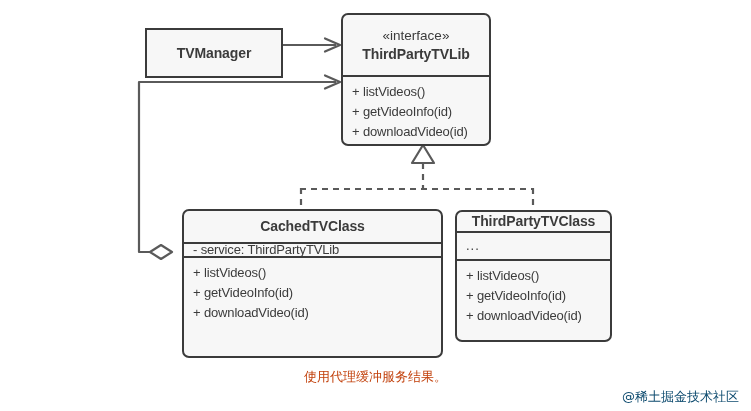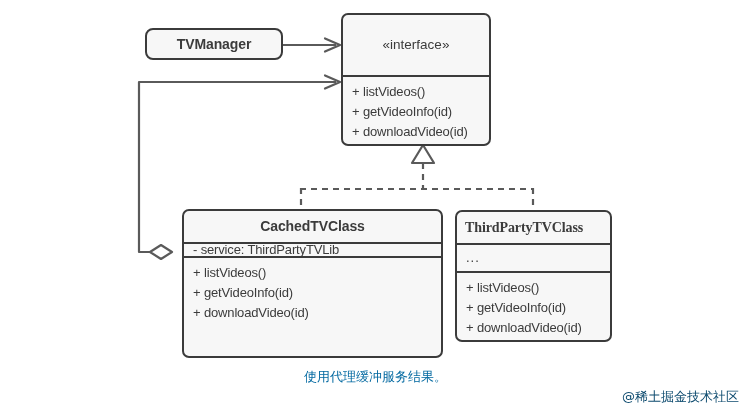--- a/index.html
+++ b/index.html
@@ -53,50 +53,50 @@
   }
   .member {
     color: #3b3b3b;
     font-size: 13px;
     line-height: 20px;
     white-space: nowrap;
     letter-spacing: -0.15px;
   }
   
   #box-tvmanager {
-    left: 145px; top: 28px; width: 138px; height: 32px;
+    left: 145px; top: 28px; width: 138px; height: 50px;
     display: flex; align-items: center; justify-content: center;
-    border-radius: 8px;
+    border-radius: 0;
   }
   #box-tvmanager .cls-title { padding: 0; }
   #box-interface {
     left: 341px; top: 13px; width: 150px; height: 133px;
   }
   #box-interface .head { height: 60px; display: flex; flex-direction: column;
      align-items: center; justify-content: center; padding: 0 8px; }
   #box-cached {
     left: 182px; top: 209px; width: 261px; height: 149px;
   }
   #box-cached .head { height: 31px; display: flex; align-items: center;
      justify-content: center; padding: 0 8px; }
   #box-cached .attrs { height: 14px; display: flex; align-items: center; }
   #box-thirdparty {
     left: 455px; top: 210px; width: 157px; height: 132px;
   }
-  #box-thirdparty .head { height: 31px; display: flex; align-items: center;
-     justify-content: flex-start; padding: 0 8px; font-family: Liberation Serif, serif; }
+  #box-thirdparty .head { height: 19px; display: flex; align-items: center;
+     justify-content: center; padding: 0 8px; }
   #box-thirdparty .attrs { height: 28px; display: flex; align-items: center; }
   .ellipsis-member { letter-spacing: 1px; }
   
   #caption {
     position: absolute;
     left: 0; top: 368px; width: 751px;
     text-align: center;
     font-size: 13px;
-    color: #0369a1;
+    color: #c2410c;
     font-family: "DejaVu Sans", "Liberation Sans", sans-serif;
   }
   #watermark {
     position: absolute;
     right: 12px; top: 388px;
     font-size: 13px;
     color: #0c4a6e;
     font-family: "DejaVu Sans", "Liberation Sans", sans-serif;
   }
 </style>
@@ -125,20 +125,21 @@
   </g>
 </svg>
 
 <div class="uml-box" id="box-tvmanager">
   <div class="cls-title">TVManager</div>
 </div>
 
 <div class="uml-box" id="box-interface">
   <div class="compartment head">
     <span class="stereotype">«interface»</span>
+    <span class="cls-title">ThirdPartyTVLib</span>
   </div>
   <div class="compartment ops">
     <div class="member">+ listVideos()</div>
     <div class="member">+ getVideoInfo(id)</div>
     <div class="member">+ downloadVideo(id)</div>
   </div>
 </div>
 
 <div class="uml-box" id="box-cached">
   <div class="compartment head">

